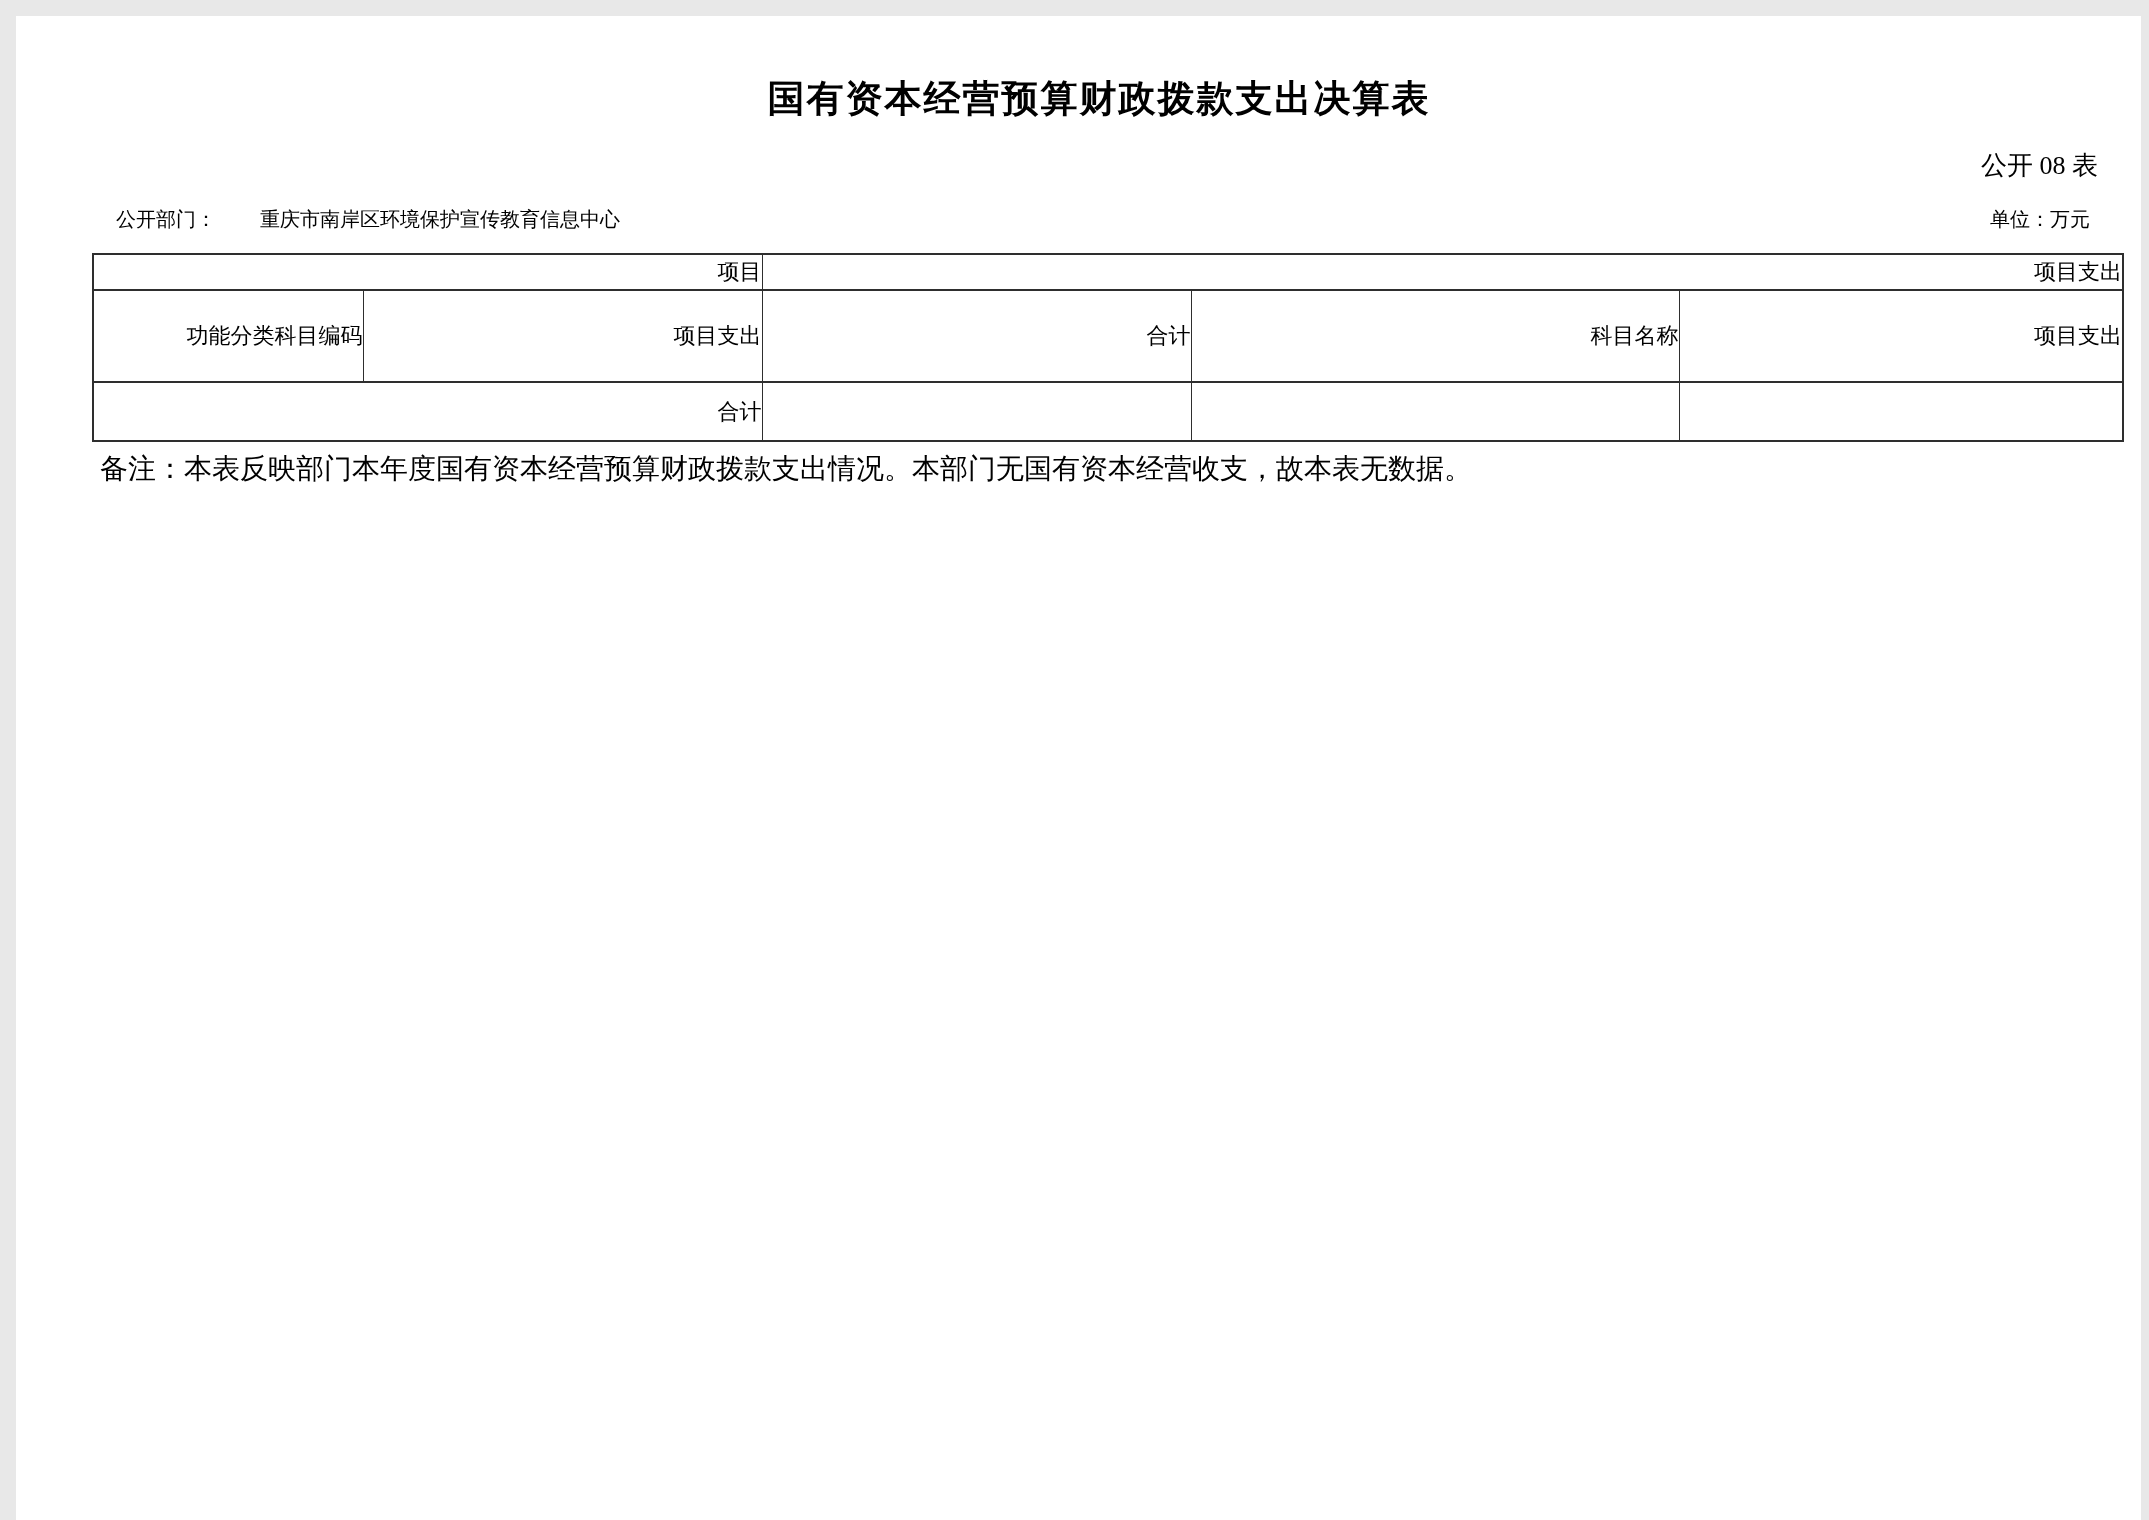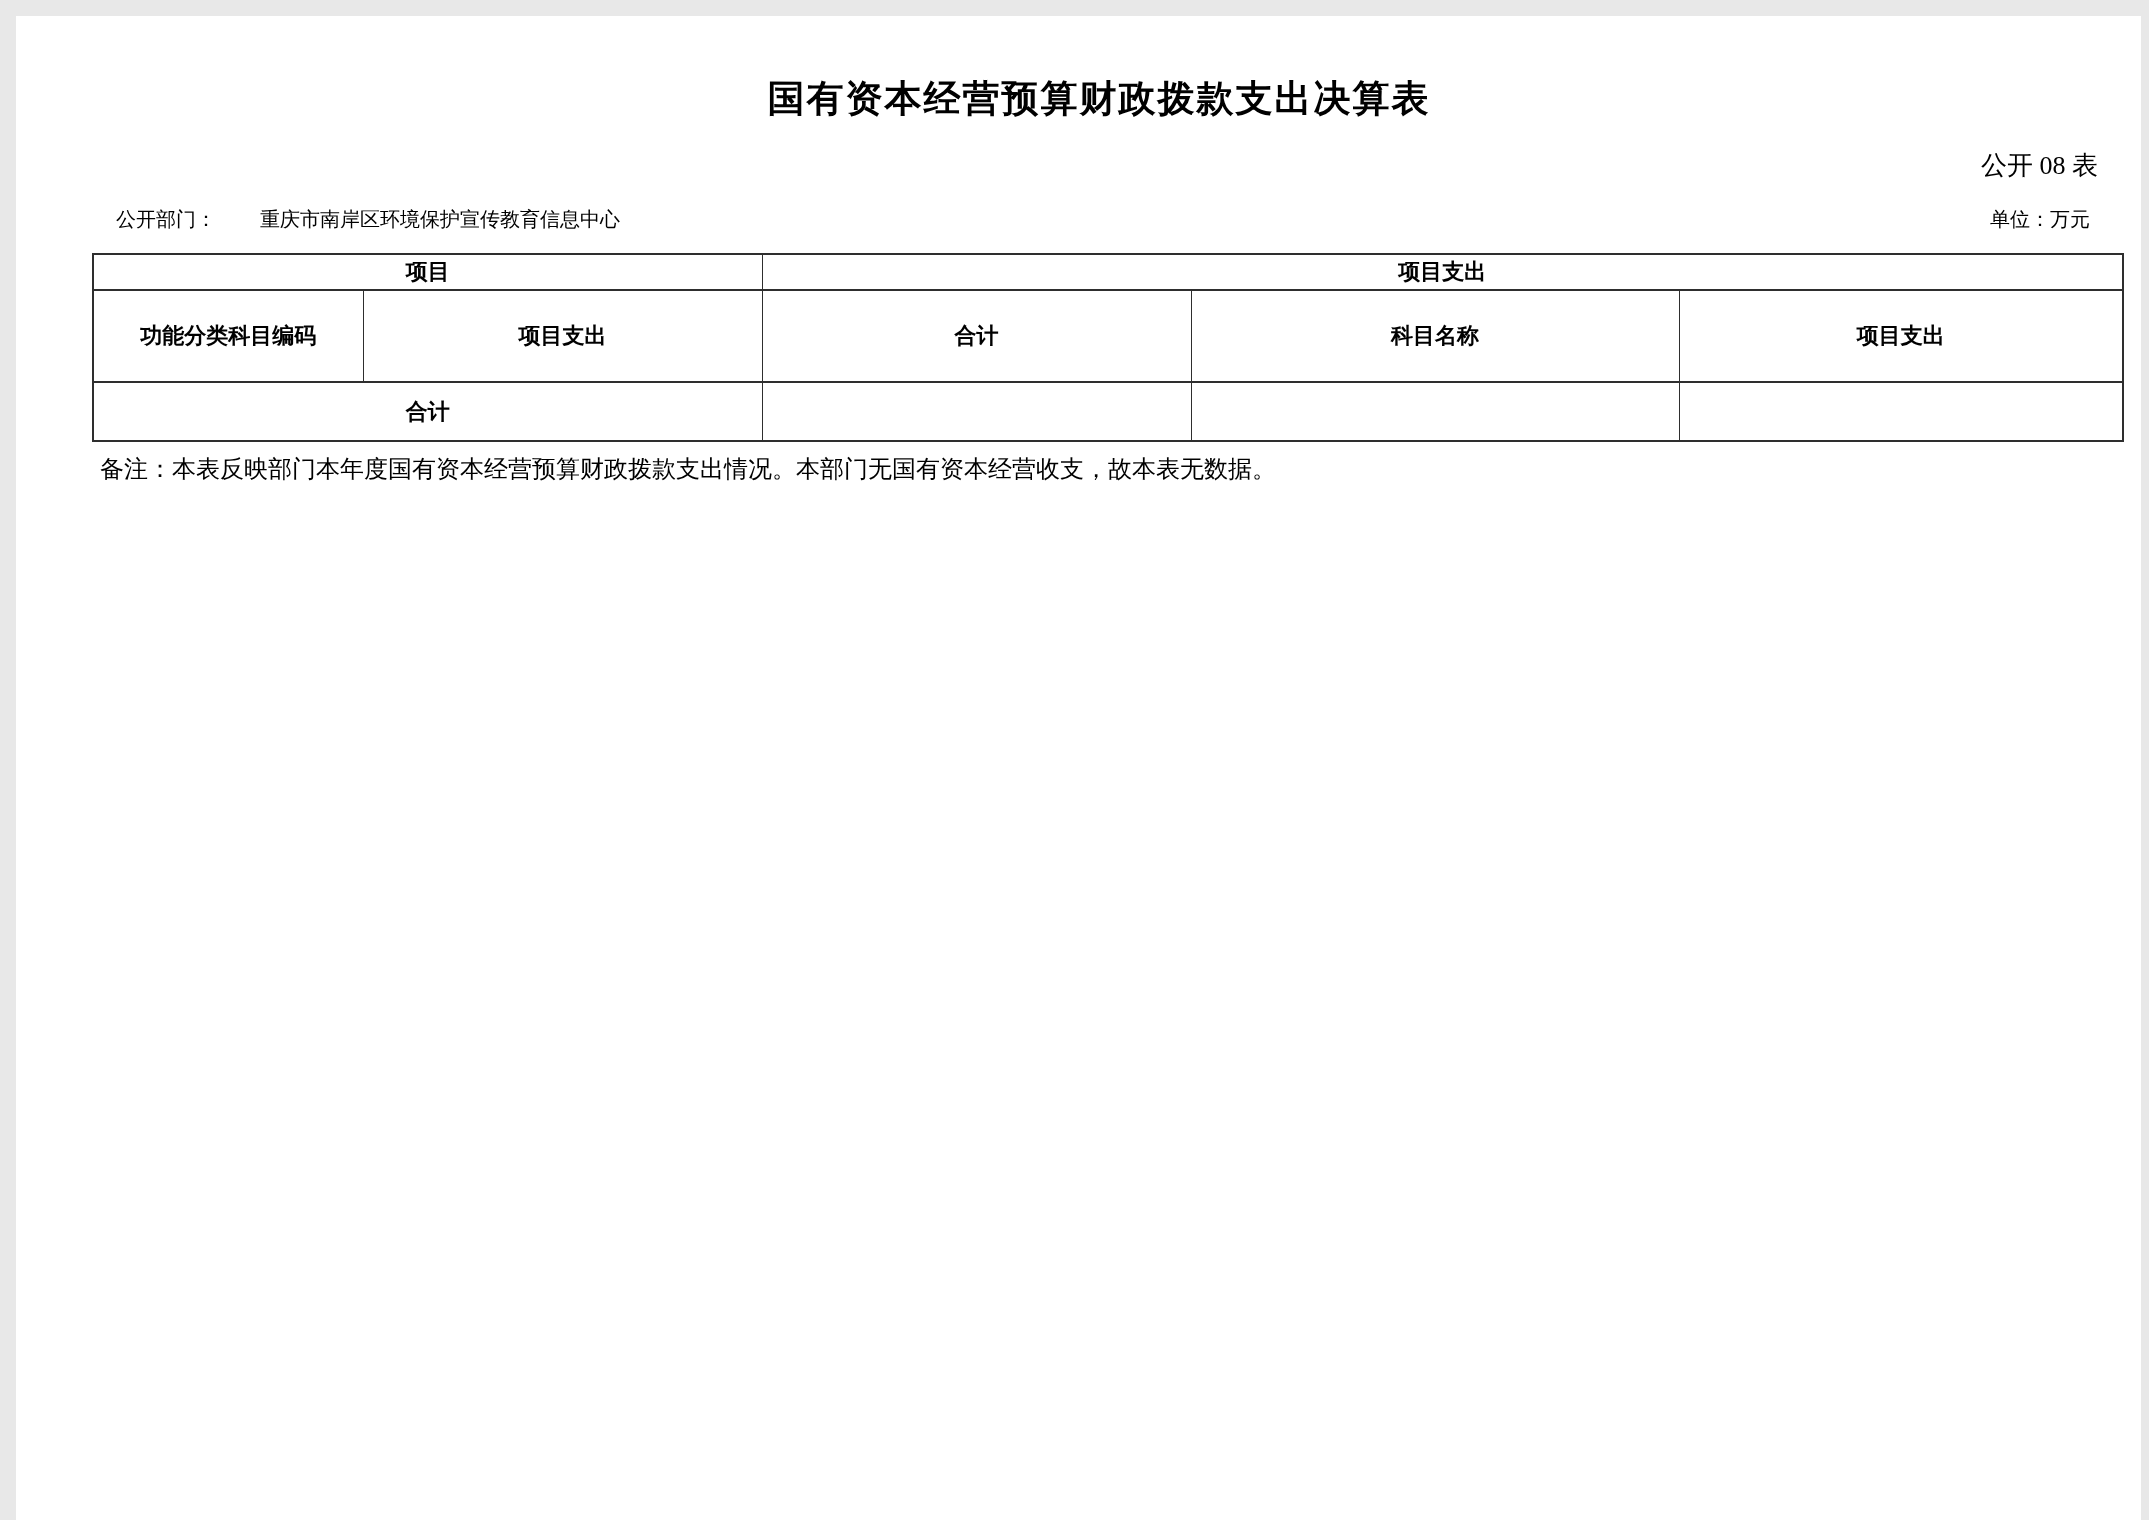--- a/index.html
+++ b/index.html
@@ -48,35 +48,35 @@
   table.report {
     width: 2030px;
     table-layout: fixed;
     border-collapse: collapse;
     border: 2px solid #2e2e2e;
   }
   table.report td {
     border: 1px solid #2e2e2e;
     border-top-width: 2px;
     border-bottom-width: 2px;
-    text-align: center;
+    text-align: right;
     vertical-align: middle;
     font-family: "Liberation Sans", sans-serif;
-    font-weight: bold;
+    font-weight: normal;
     font-size: 22px;
     padding: 0;
     overflow: hidden;
   }
   tr.row-group   { height: 36px; }
   tr.row-headers { height: 92px; }
   tr.row-total   { height: 59px; }
   .note {
     margin-top: 7px;
     font-family: Liberation Serif, serif;
-    font-size: 24px;
+    font-size: 28px;
     line-height: 24px;
     text-align: left;
   }
 </style>
 </head>
 <body>
 
 <div class="page">
   <div class="content">
 

